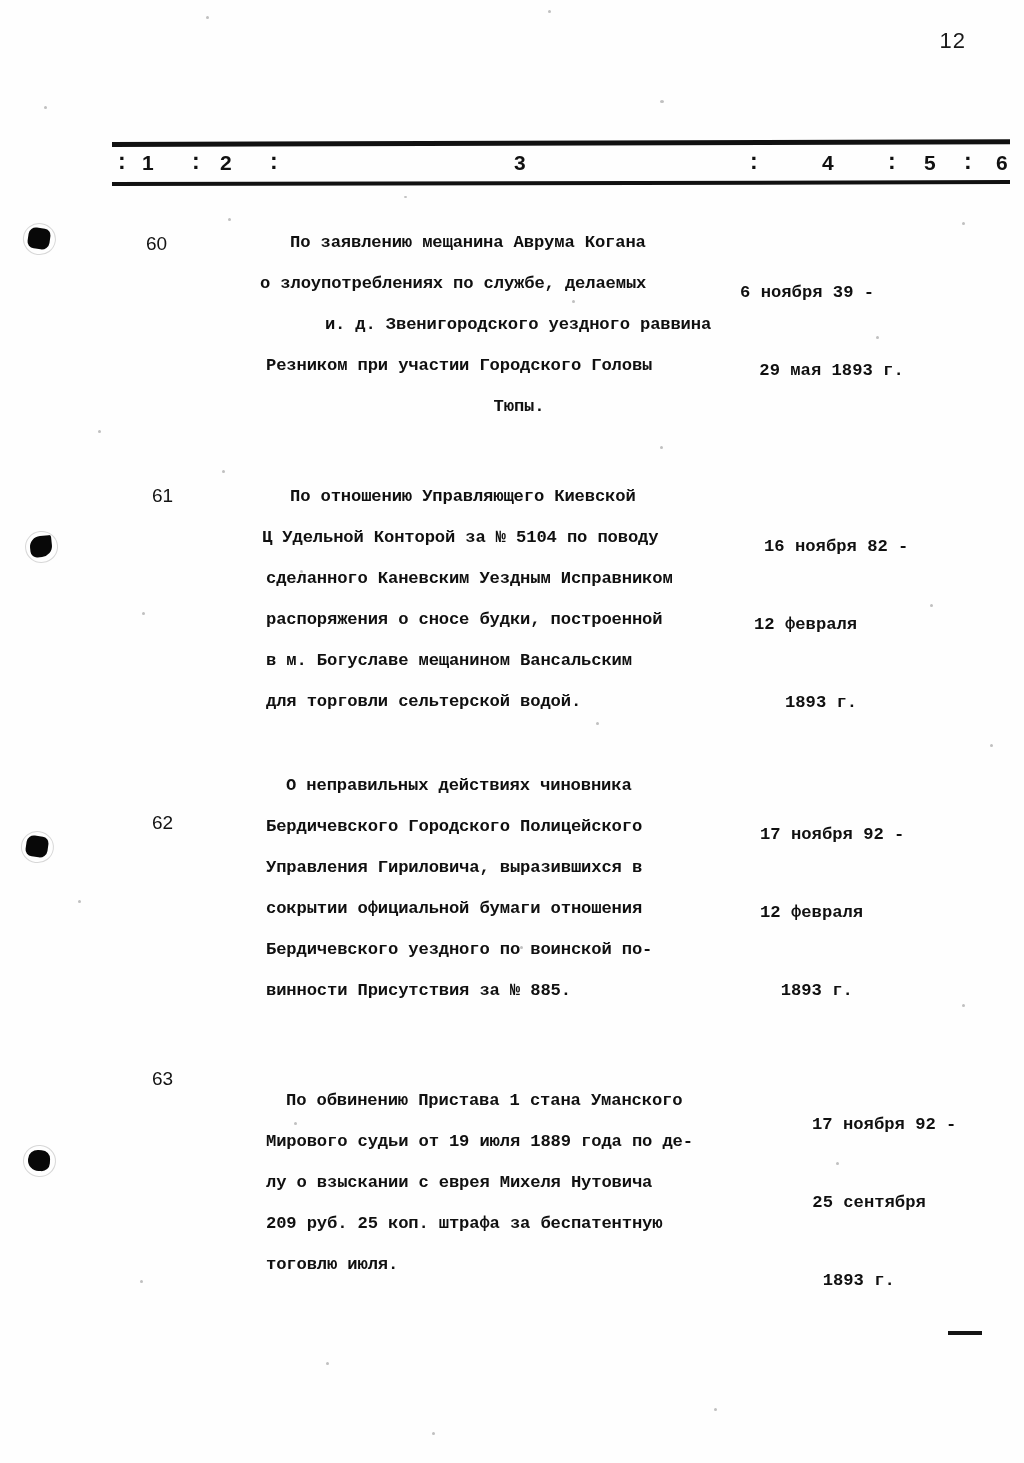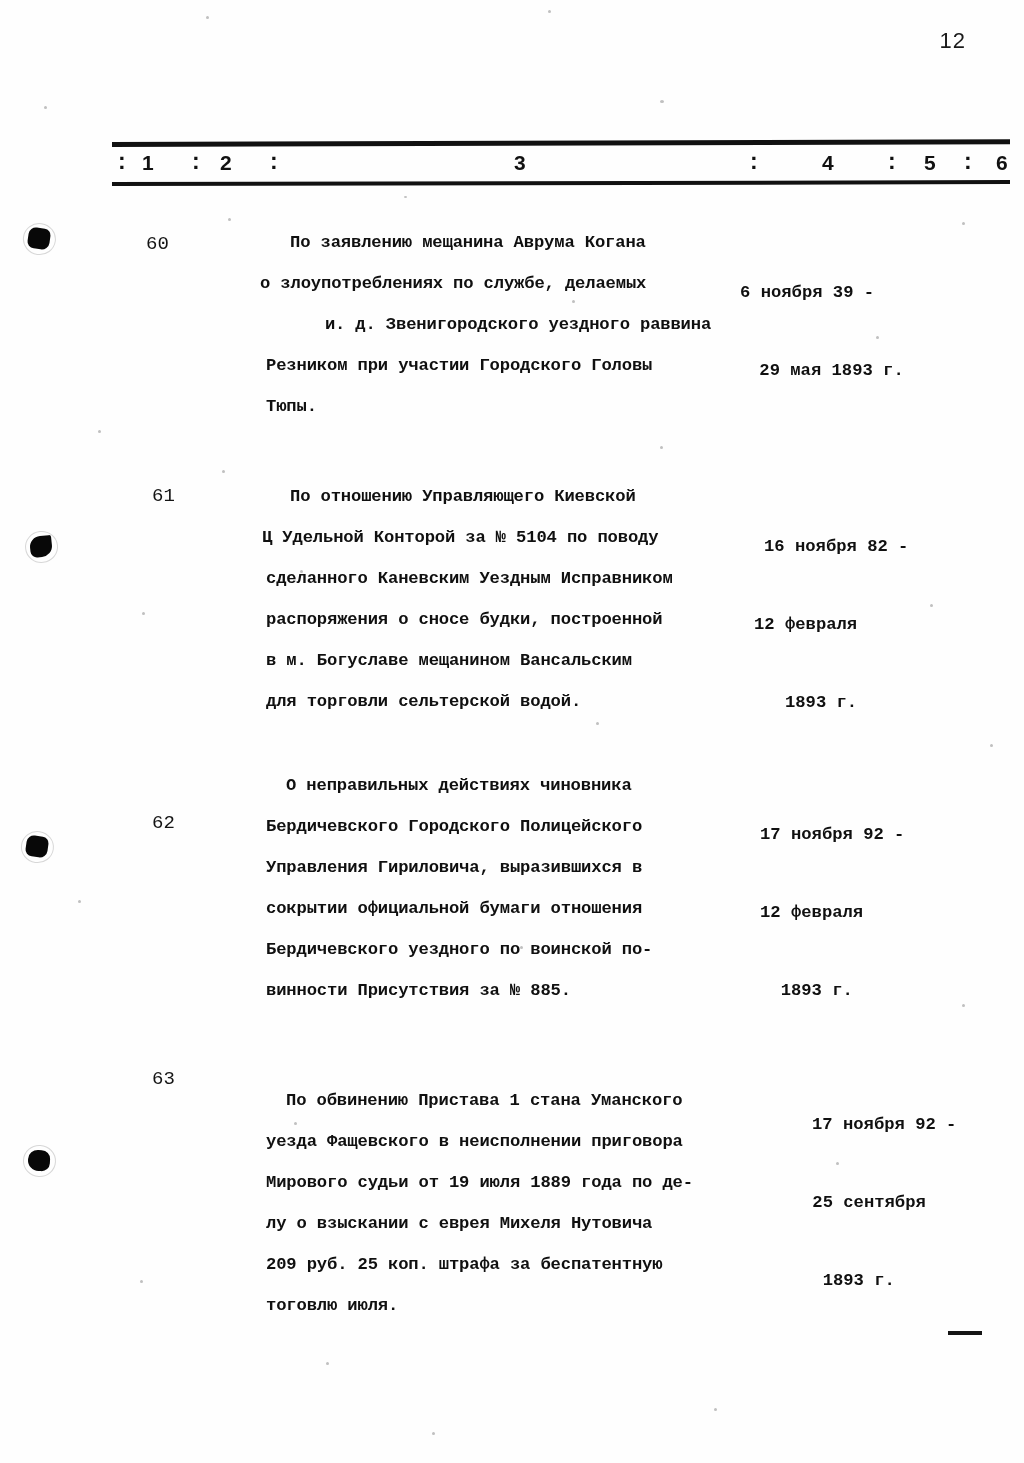--- a/index.html
+++ b/index.html
@@ -87,21 +87,21 @@
   }
 
   
   .entry {
     position: absolute;
     left: 0;
     width: 1024px;
   }
   .entry-number {
     position: absolute;
-    font-family: Liberation Mono, monospace;
+    font-family: Liberation Sans, sans-serif;
     font-size: 19px;
     font-weight: 500;
     color: #141414;
   }
   .entry-body {
     position: absolute;
     left: 272px;
     width: 500px;
   }
   .line {
@@ -215,21 +215,21 @@
 <div class="punch p3" style="left:26px;top:836px;"></div>
 <div class="punch p4" style="left:28px;top:1150px;"></div>
 
 <div class="entry" style="top:0;">
   <div class="entry-number" style="left:146px;top:233px;">60</div>
   <div class="entry-body" style="top:222px;">
     <div class="line indent">По заявлению мещанина Аврума Когана</div>
     <div class="line" style="margin-left:-12px;">о злоупотреблениях по службе, делаемых</div>
     <div class="line" style="margin-left:-8px;text-align:center;">и. д. Звенигородского уездного раввина</div>
     <div class="line" style="margin-left:-6px;">Резником при участии Городского Головы</div>
-    <div class="line" style="margin-left:-6px;">Тюпы.</div>
+    <div class="line" style="margin-left:-6px;text-align:center;">Тюпы.</div>
   </div>
   <div class="entry-dates" style="left:740px;top:228px;">
     <span class="date-line">6 ноября 39 -</span>
     <span class="date-line" style="margin-left:9px;"> 29 мая 1893 г.</span>
   </div>
 </div>
 
 <div class="entry" style="top:0;">
   <div class="entry-number" style="left:152px;top:485px;">61</div>
   <div class="entry-body" style="top:476px;">
@@ -261,21 +261,20 @@
     <span class="date-line">17 ноября 92 -</span>
     <span class="date-line">12 февраля</span>
     <span class="date-line">  1893 г.</span>
   </div>
 </div>
 
 <div class="entry" style="top:0;">
   <div class="entry-number" style="left:152px;top:1068px;">63</div>
   <div class="entry-body" style="top:1080px;width:530px;">
     <div class="line indent" style="margin-left:-4px;">По обвинению Пристава 1 стана Уманского</div>
-    <div class="line" style="margin-left:-6px;">уезда Фащевского в неисполнении приговора</div>
     <div class="line" style="margin-left:-6px;">Мирового судьи от 19 июля 1889 года по де-</div>
     <div class="line" style="margin-left:-6px;">лу о взыскании с еврея Михеля Нутовича</div>
     <div class="line" style="margin-left:-6px;">209 руб. 25 коп. штрафа за беспатентную</div>
     <div class="line" style="margin-left:-6px;">тоговлю июля.</div>
   </div>
   <div class="entry-dates" style="left:812px;top:1060px;">
     <span class="date-line">17 ноября 92 -</span>
     <span class="date-line" style="margin-left:-10px;"> 25 сентября</span>
     <span class="date-line" style="margin-left:-10px;">  1893 г.</span>
   </div>

